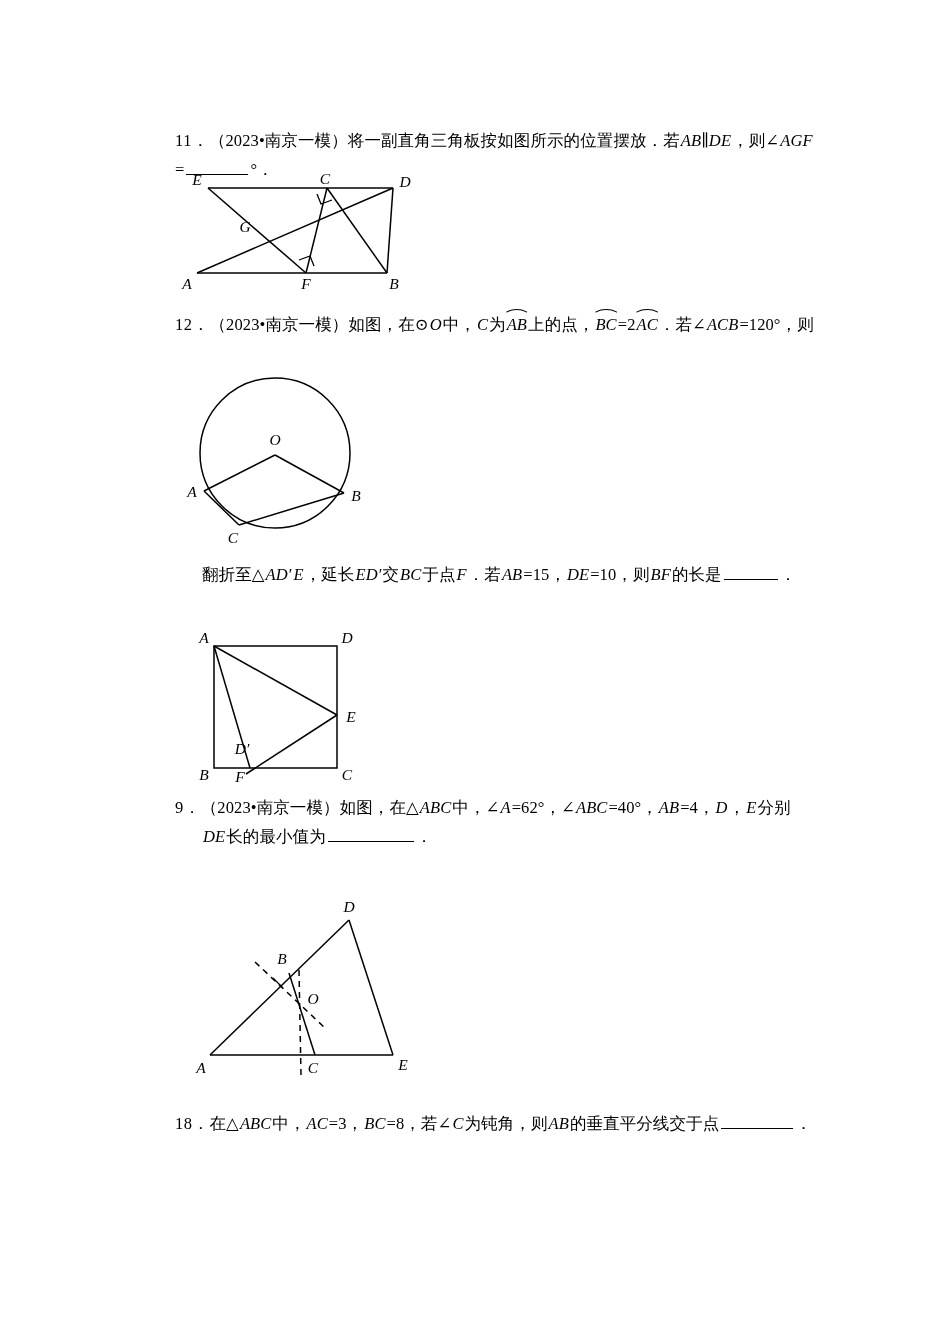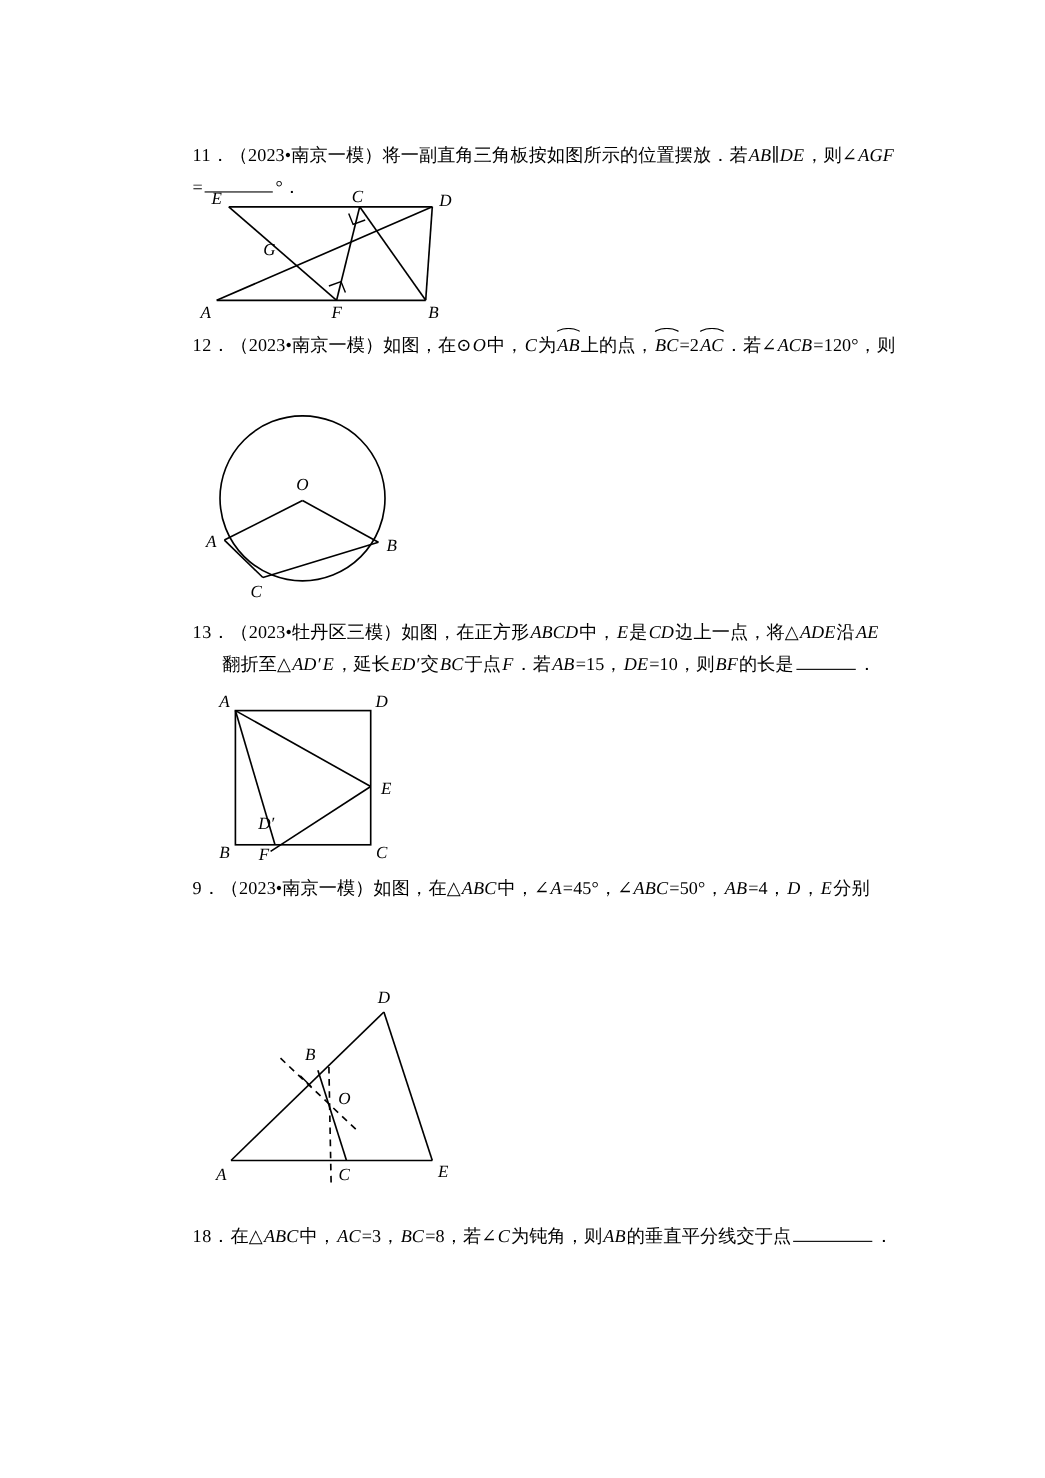--- a/index.html
+++ b/index.html
@@ -118,21 +118,21 @@
       <text class="lbl" x="22" y="9" text-anchor="middle">E</text>
       <text class="lbl" x="150" y="8" text-anchor="middle">C</text>
       <text class="lbl" x="230" y="11" text-anchor="middle">D</text>
       <text class="lbl" x="70" y="56" text-anchor="middle">G</text>
       <text class="lbl" x="12" y="113" text-anchor="middle">A</text>
       <text class="lbl" x="131" y="113" text-anchor="middle">F</text>
       <text class="lbl" x="219" y="113" text-anchor="middle">B</text>
     </svg>
   </div>
 
-  <div class="qblock" style="top:299px;">
+  <div class="qblock" style="top:310px;">
     <div class="qline">
       <span class="qnum">12．</span><span>（2023•南京一模）</span><span>如图，在⊙</span><span class="ital">O</span><span>中，</span><span class="ital">C</span><span>为</span><span class="arc"><span class="arc-cap"></span><span>AB</span></span><span>上的点，</span><span class="arc"><span class="arc-cap"></span><span>BC</span></span><span>=2</span><span class="arc"><span class="arc-cap"></span><span>AC</span></span><span>．若∠</span><span class="ital">ACB</span><span>=120°，则</span>
     </div>
   </div>
 
   <div class="fig" style="left:160px; top:373px;">
     <svg width="190" height="170" viewBox="0 0 190 170">
       <circle cx="83" cy="80" r="75" fill="none" stroke="#000" stroke-width="1.5"></circle>
 
       <line x1="83" y1="82" x2="12" y2="118" stroke="#000" stroke-width="1.5"></line>
@@ -143,23 +143,20 @@
 
       <line x1="47" y1="152" x2="152" y2="120" stroke="#000" stroke-width="1.5"></line>
       <text class="lbl" x="83" y="72" text-anchor="middle">O</text>
       <text class="lbl" x="0" y="124" text-anchor="middle">A</text>
       <text class="lbl" x="164" y="128" text-anchor="middle">B</text>
       <text class="lbl" x="41" y="170" text-anchor="middle">C</text>
     </svg>
   </div>
 
   <div class="qblock" style="top:560px;">
-    <div class="qline">
-      <span class="qnum">13．</span><span>（2023•牡丹区三模）</span><span>如图，在正方形</span><span class="ital">ABCD</span><span>中，</span><span class="ital">E</span><span>是</span><span class="ital">CD</span><span>边上一点，将△</span><span class="ital">ADE</span><span>沿</span><span class="ital">AE</span>
-    </div>
     <div class="qline indent">
       <span>翻折至△</span><span class="ital">AD</span><span>′</span><span class="ital">E</span><span>，延长</span><span class="ital">ED</span><span>′</span><span>交</span><span class="ital">BC</span><span>于点</span><span class="ital">F</span><span>．若</span><span class="ital">AB</span><span>=15，</span><span class="ital">DE</span><span>=10，则</span><span class="ital">BF</span><span>的长是</span><span class="blank b-sm"></span><span>．</span>
     </div>
   </div>
 
   <div class="fig" style="left:160px; top:637px;">
     <svg width="180" height="145" viewBox="0 0 180 145">
 
       <rect x="22" y="9" width="123" height="122" fill="none" stroke="#000" stroke-width="1.5"></rect>
 
@@ -173,21 +170,24 @@
       <text class="lbl" x="159" y="85" text-anchor="middle">E</text>
       <text class="lbl" x="50" y="117" text-anchor="middle">D′</text>
       <text class="lbl" x="12" y="143" text-anchor="middle">B</text>
       <text class="lbl" x="48" y="145" text-anchor="middle">F</text>
       <text class="lbl" x="155" y="143" text-anchor="middle">C</text>
     </svg>
   </div>
 
   <div class="qblock" style="top:793px;">
     <div class="qline">
-      <span class="qnum">9．</span><span>（2023•南京一模）</span><span>如图，在△</span><span class="ital">ABC</span><span>中，∠</span><span class="ital">A</span><span>=45°，∠</span><span class="ital">ABC</span><span>=50°，</span><span class="ital">AB</span><span>=4，</span><span class="ital">D</span><span>，</span><span class="ital">E</span><span>分别</span>
+      <span class="qnum">9．</span><span>（2023•南京一模）</span><span>如图，在△</span><span class="ital">ABC</span><span>中，∠</span><span class="ital">A</span><span>=62°，∠</span><span class="ital">ABC</span><span>=40°，</span><span class="ital">AB</span><span>=4，</span><span class="ital">D</span><span>，</span><span class="ital">E</span><span>分别</span>
+    </div>
+    <div class="qline indent">
+      <span class="ital">DE</span><span>长的最小值为</span><span class="blank b-xl"></span><span>．</span>
     </div>
   </div>
 
   <div class="fig" style="left:165px; top:900px;">
     <svg width="230" height="180" viewBox="0 0 230 180">
 
       <line x1="13" y1="155" x2="196" y2="155" stroke="#000" stroke-width="1.5"></line>
       <line x1="13" y1="155" x2="152" y2="20" stroke="#000" stroke-width="1.5"></line>
       <line x1="152" y1="20" x2="196" y2="155" stroke="#000" stroke-width="1.5"></line>
 

